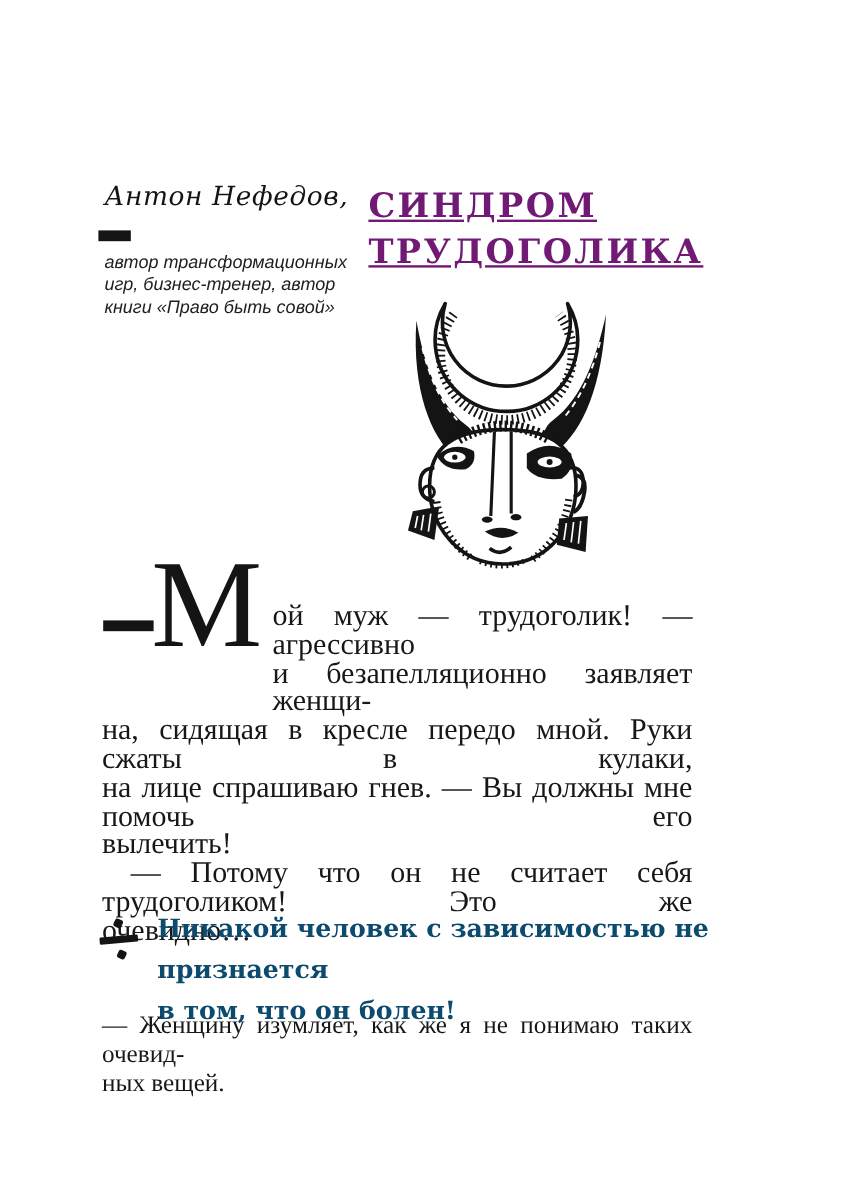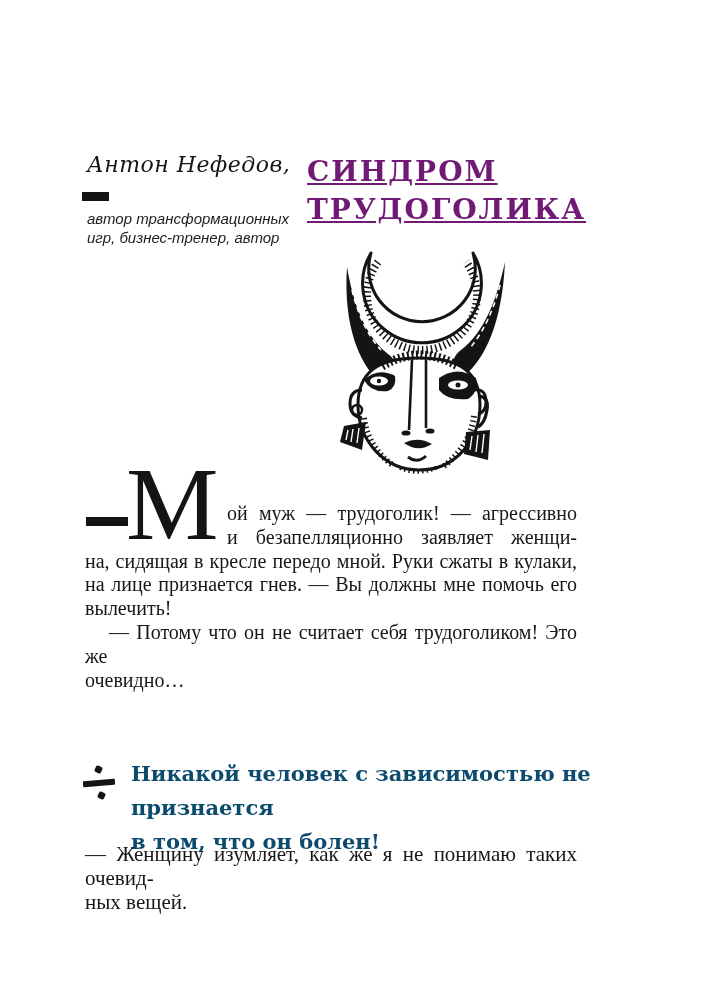--- a/index.html
+++ b/index.html
@@ -33,21 +33,21 @@
   
   .dropcap-dash {
     position:absolute; left:86px; top:517px; width:42px; height:9px; background:#141414;
   }
   .dropcap {
     position:absolute; left:126px; top:452px;
     font-family:"Liberation Serif", serif; font-size:104px; line-height:1; color:#141414;
   }
   .body-col {
     position:absolute; left:85px; top:502px; width:492px;
-    font-size:20px; line-height:23.8px;
+    font-size:25px; line-height:23.8px;
   }
   .line { text-align:justify; text-align-last:justify; }
   .line.end { text-align-last:left; }
   .line.ind { text-indent:24px; }
   .p1-head { margin-left:142px; }
   
   .qmark-bar {
     position:absolute; left:83px; top:780px; width:32px; height:6px;
     background:#141414; transform:rotate(-5deg); border-radius:1px;
   }
@@ -68,20 +68,21 @@
 </head>
 <body>
 
 <div class="page">
 
   <div class="author-name">Антон Нефедов,</div>
   <div class="author-rule"></div>
   <div class="author-bio">
     <div>автор трансформационных</div>
     <div>игр, бизнес-тренер, автор</div>
+    <div>книги «Право быть совой»</div>
   </div>
 
   <div class="page-title">
     <div>СИНДРОМ</div>
     <div>ТРУДОГОЛИКА</div>
   </div>
 
   <svg class="illustration" viewBox="0 0 175 235" xmlns="http://www.w3.org/2000/svg" aria-hidden="true">
 
     <path d="M 33 13 A 59.4 59.4 0 1 0 135 13 A 53.3 53.3 0 1 1 33 13 Z" fill="#ffffff" stroke="#141414" stroke-width="3" stroke-linejoin="round"></path>
@@ -128,21 +129,21 @@
   <div class="dropcap-dash"></div>
   <div class="dropcap">М</div>
 
   <div class="body-col">
     <div class="p1-head">
       <div class="line">ой муж — трудоголик! — агрессивно</div>
       <div class="line">и безапелляционно заявляет женщи-</div>
     </div>
     <div>
       <div class="line">на, сидящая в кресле передо мной. Руки сжаты в кулаки,</div>
-      <div class="line">на лице признается гнев. — Вы должны мне помочь его</div>
+      <div class="line">на лице спрашиваю гнев. — Вы должны мне помочь его</div>
       <div class="line end">вылечить!</div>
     </div>
     <div>
       <div class="line ind">— Потому что он не считает себя трудоголиком! Это же</div>
       <div class="line end">очевидно…</div>
     </div>
   </div>
 
   <div class="qmark-dot top"></div>
   <div class="qmark-bar"></div>

